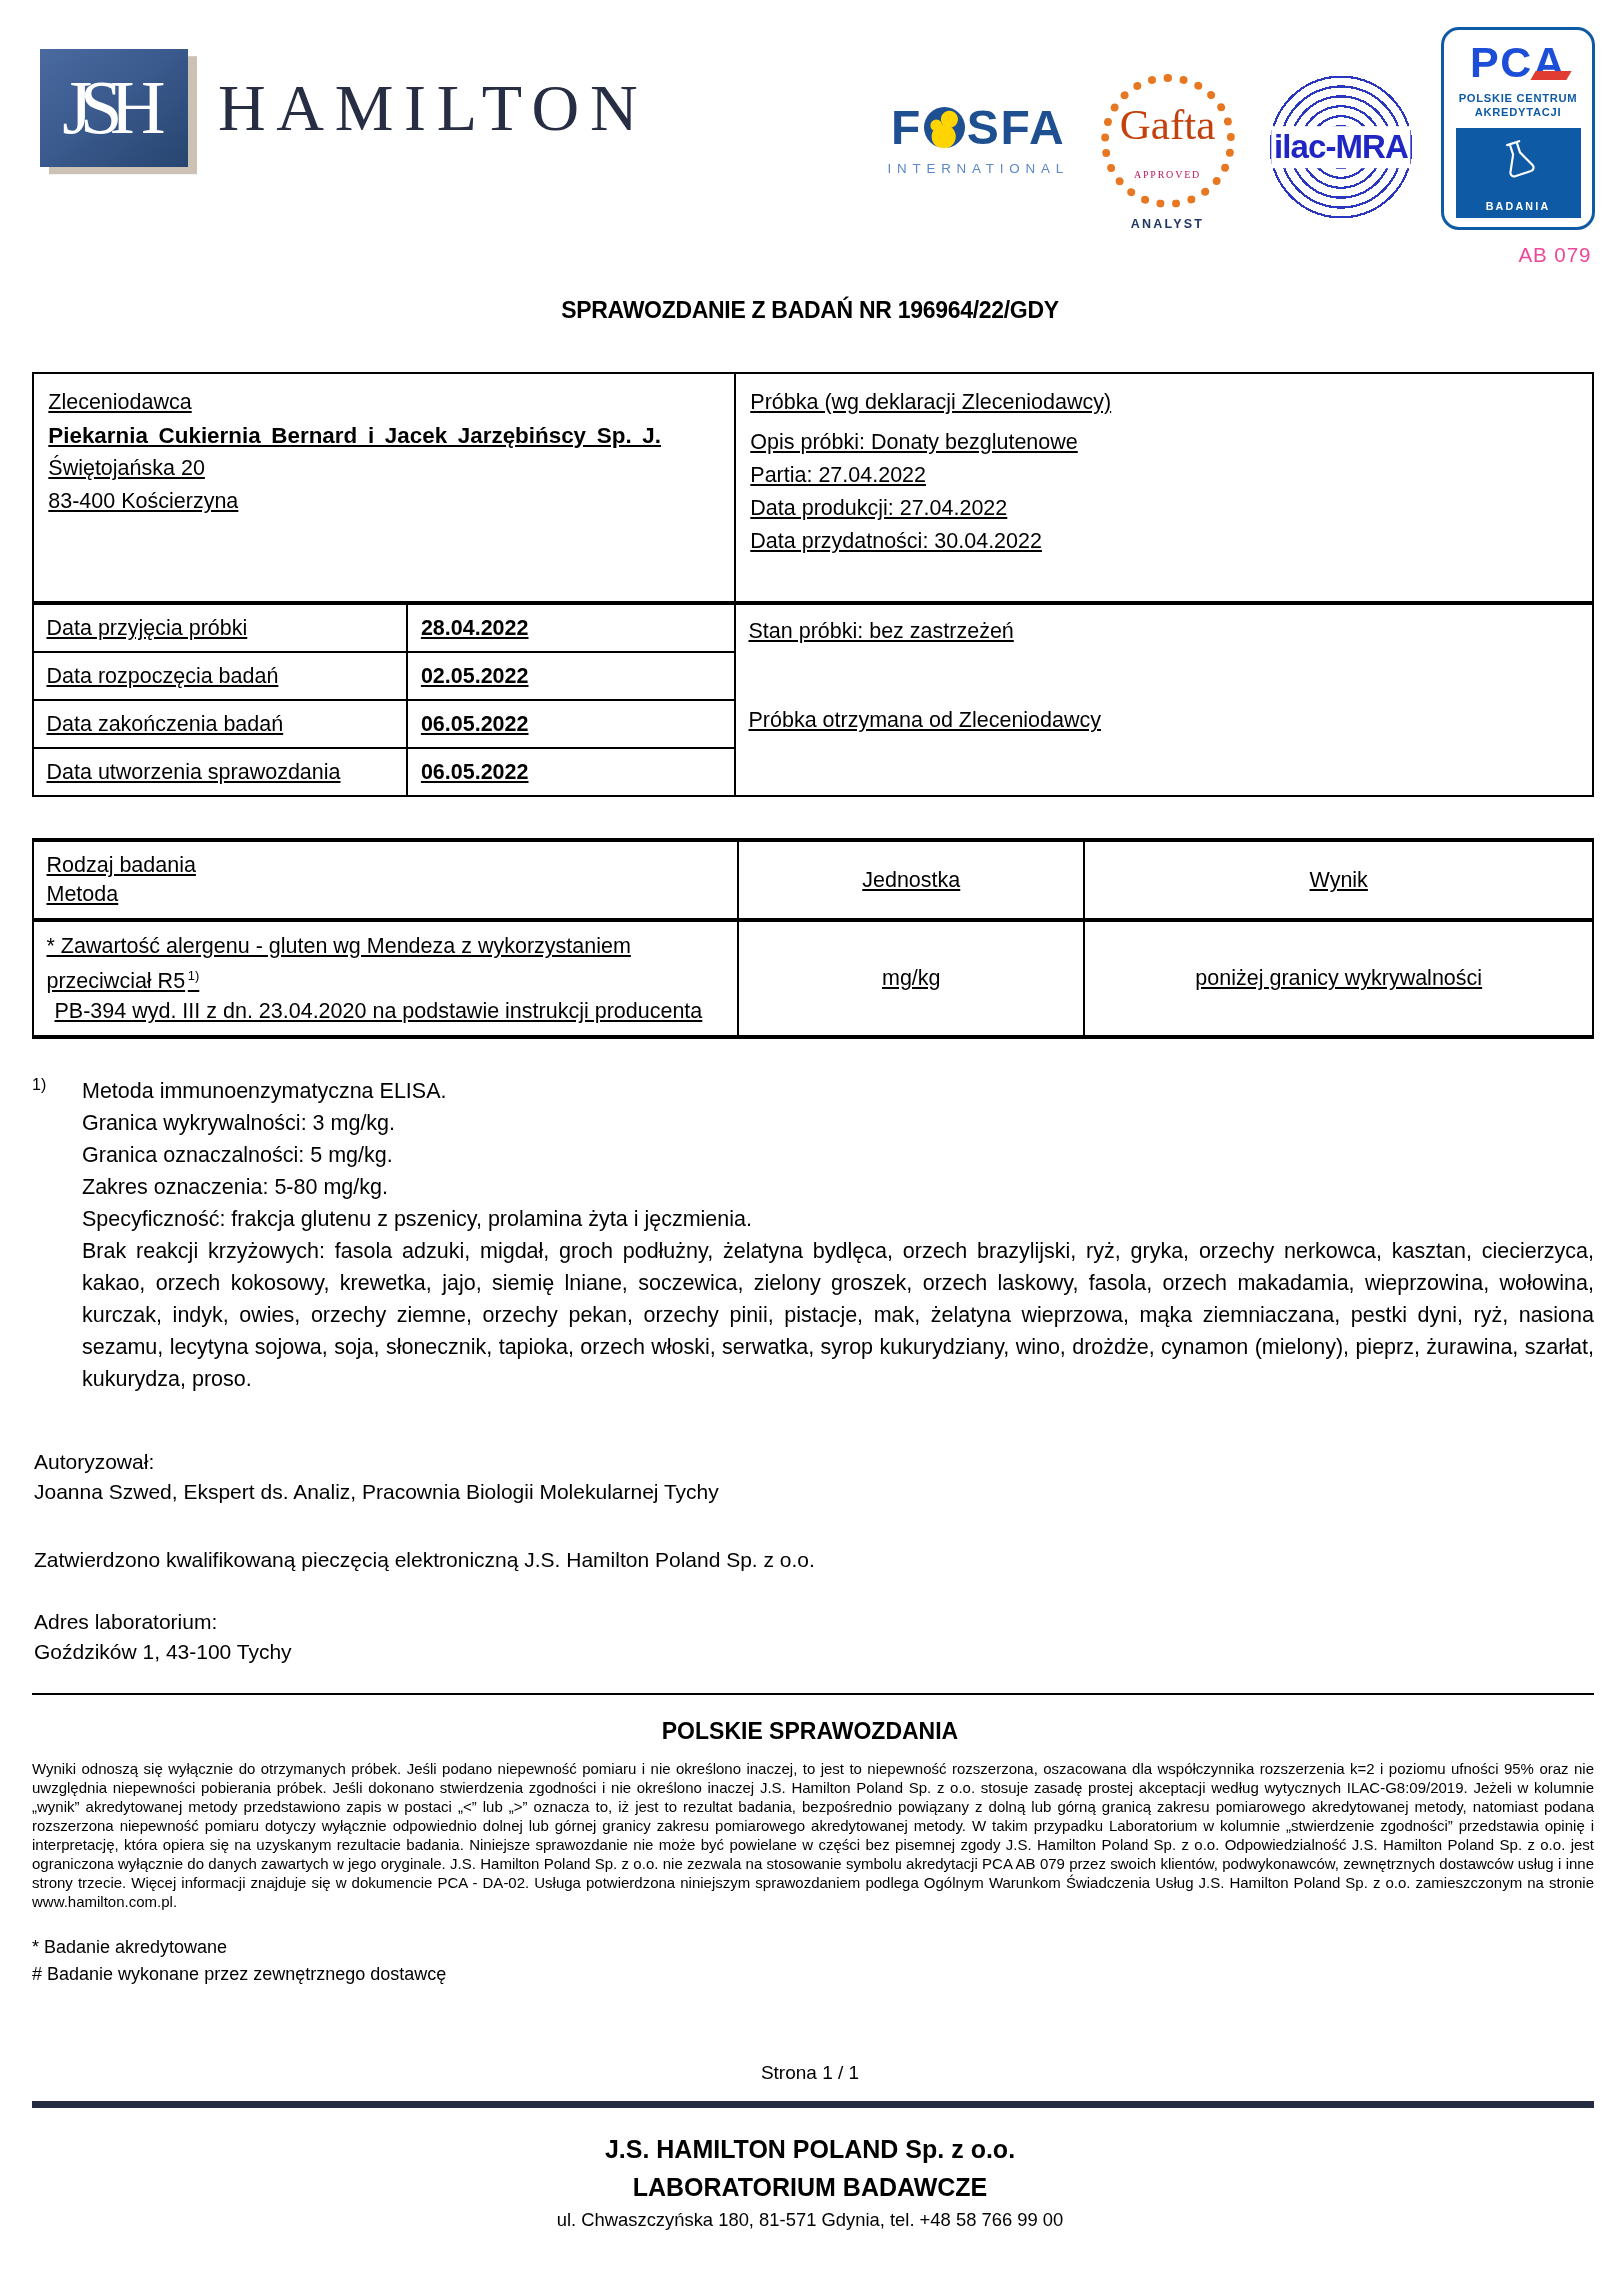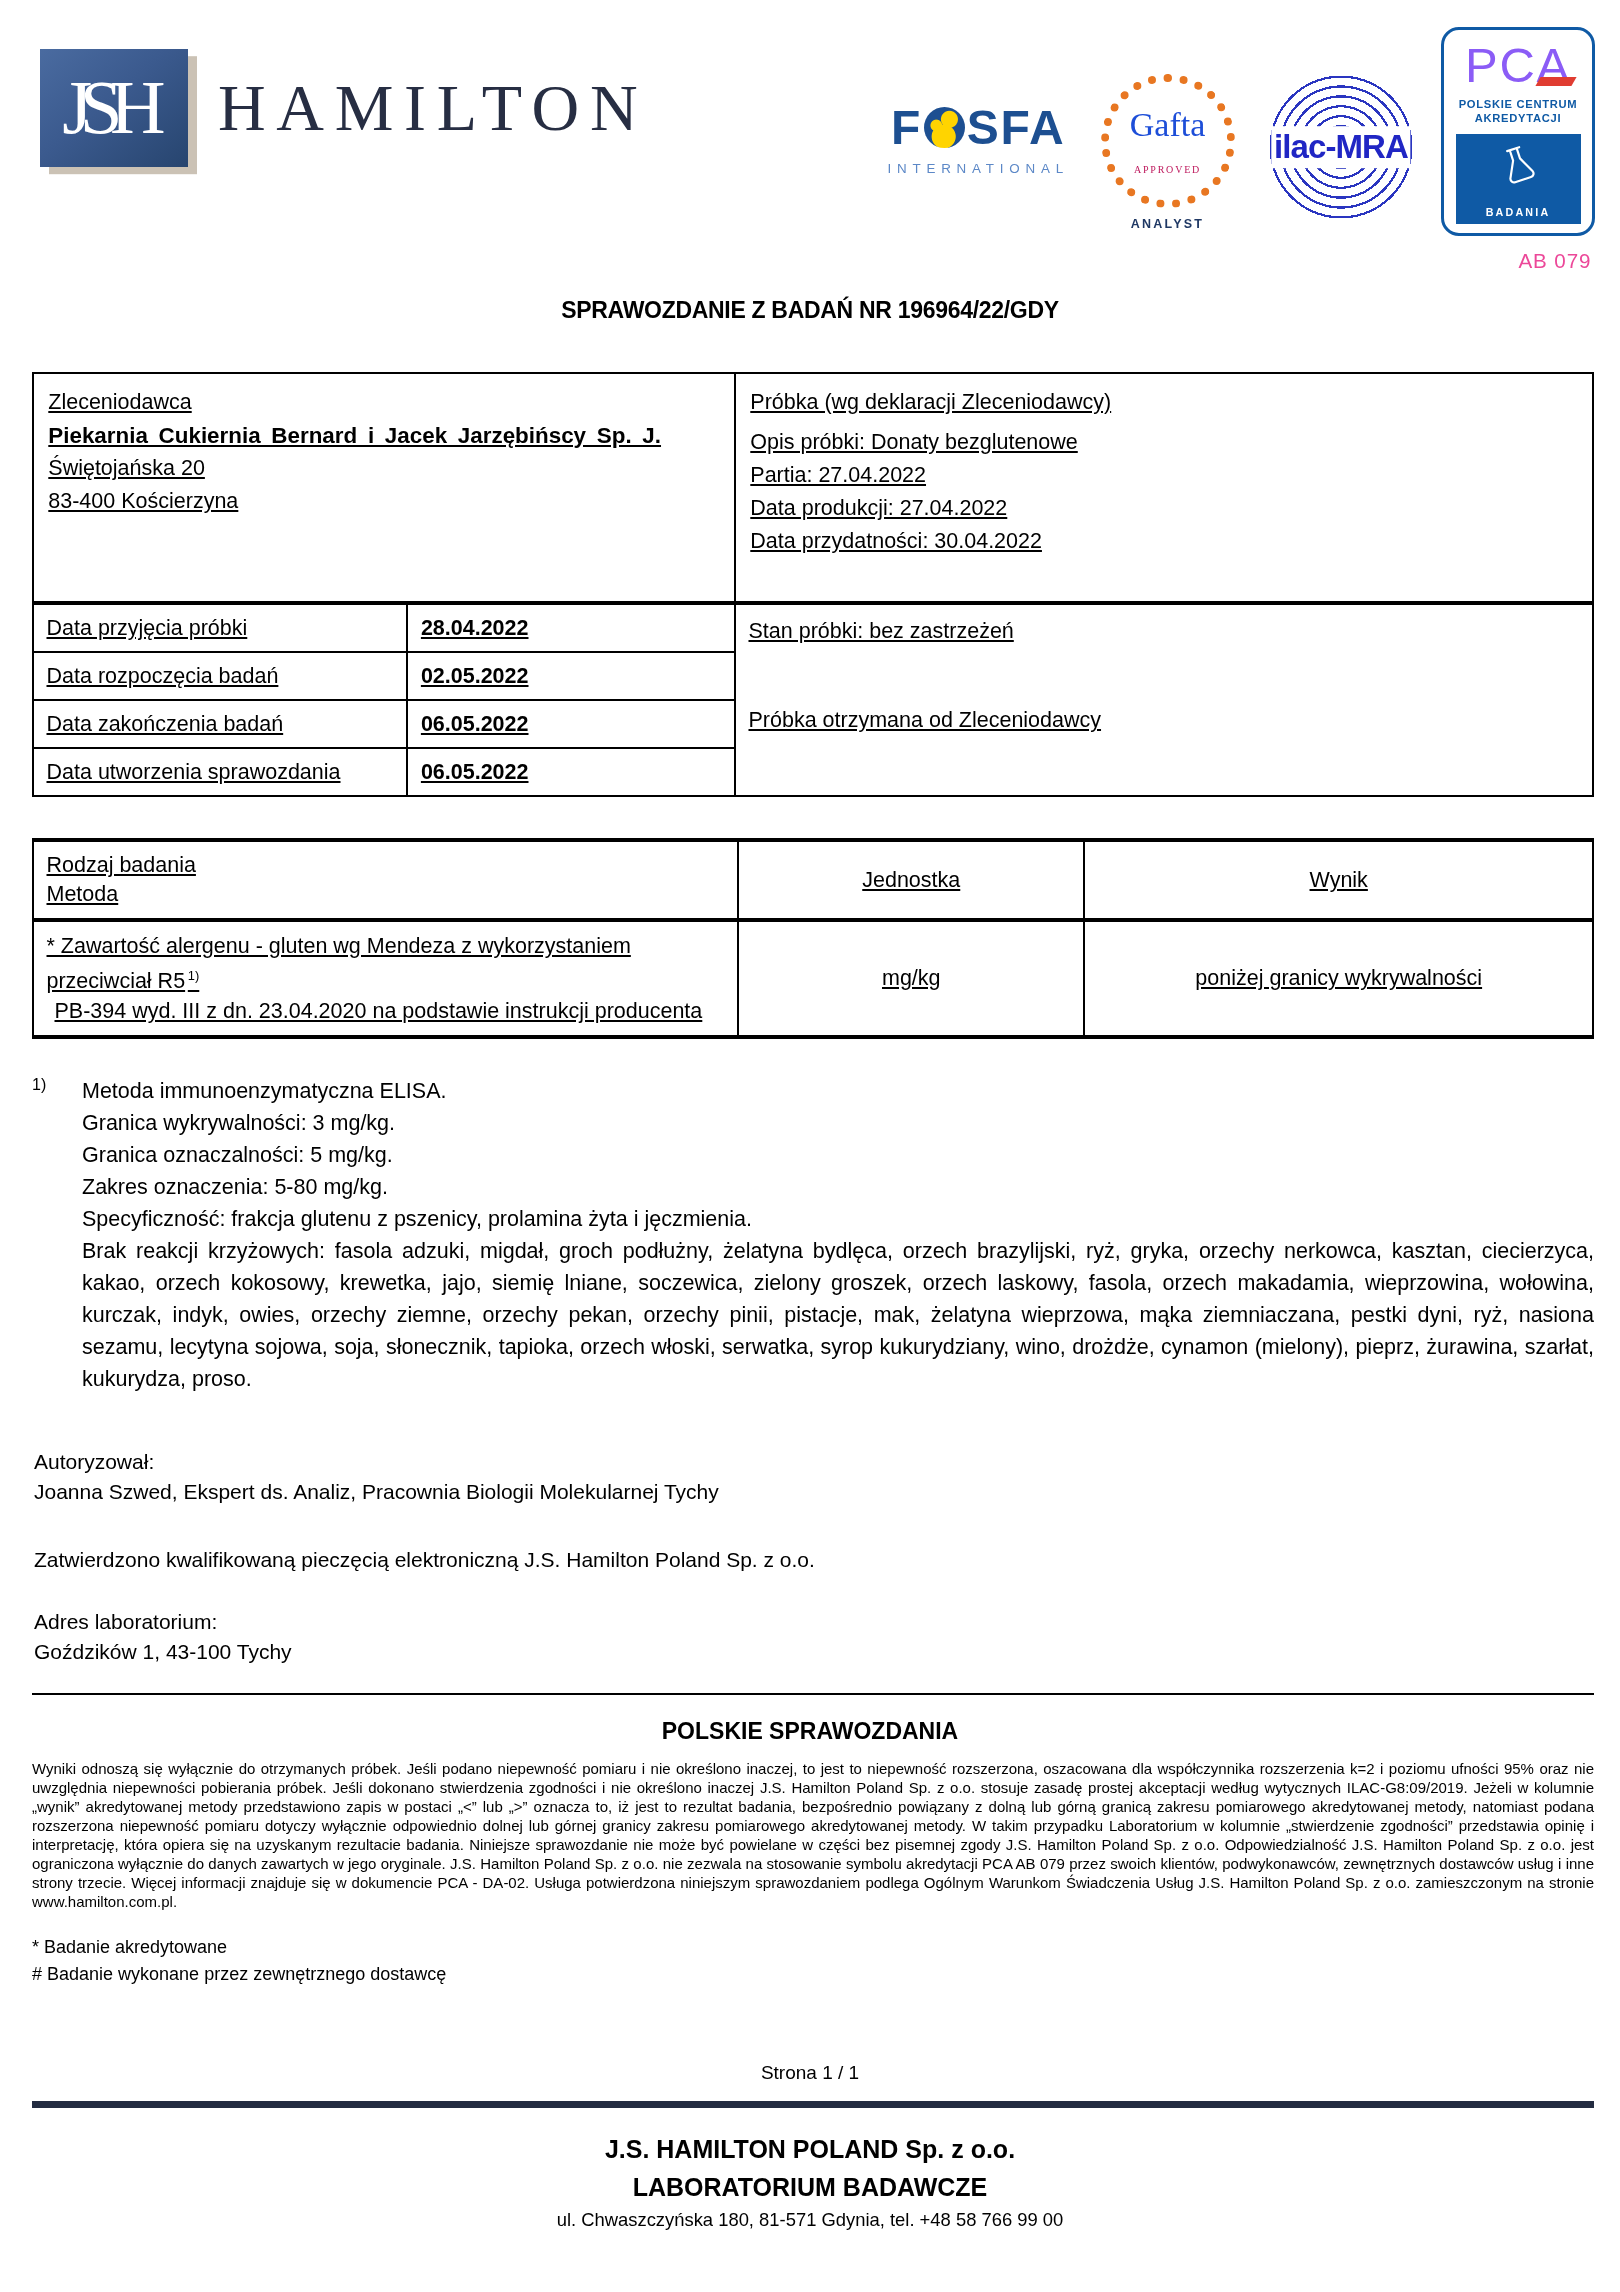--- a/index.html
+++ b/index.html
@@ -36,36 +36,36 @@
       radial-gradient(circle at 30% 45%, #ffd400 0 5.4px, transparent 6.3px);
   }
   .fosfa-sub { margin-top:6.3px; font-size:13.4px; letter-spacing:5.8px; color:#5c88c7; }
 
   .gafta { margin-top:47px; text-align:center; width:147px; }
   .gafta-circle {
     width:134px; height:134px; margin:0 auto; border-radius:50%;
     border:8px dotted #e87722; background:#fff;
     display:flex; flex-direction:column; align-items:center; justify-content:center;
   }
-  .gafta-name { font-family:"Liberation Serif", serif; font-size:34px; color:#1d4ed8; line-height:1.05; }
+  .gafta-name { font-family:"Liberation Serif", serif; font-size:43px; color:#c2410c; line-height:1.05; }
   .gafta-approved { font-family:"Liberation Serif", serif; font-size:10px; letter-spacing:1.8px; color:#be185d; margin-top:21px; }
   .gafta-analyst { margin-top:9px; font-size:12.5px; font-weight:bold; letter-spacing:2.2px; color:#1f3864; }
 
   .ilac { margin-top:45px; position:relative; width:150px; height:150px; border-radius:50%;
     background:repeating-radial-gradient(circle at 50% 50%, #2a35c0 0 2.2px, #ffffff 2.2px 9.9px);
   }
   .ilac-text {
     position:absolute; top:50%; left:50%; transform:translate(-50%,-50%);
     background:#fff; padding:1.8px 2.7px; white-space:nowrap;
     color:#2026c4; font-weight:bold; font-size:33px; letter-spacing:-0.9px;
   }
 
   .pca-col { width:154px; }
   .pca-badge { border:3.6px solid #0f5aa5; border-radius:18px; background:#fff; padding:10.7px 7.2px 9px; text-align:center; }
-  .pca-word { position:relative; display:inline-block; font-weight:normal; font-size:49px; line-height:1; color:#8b5cf6; letter-spacing:1.8px; }
+  .pca-word { position:relative; display:inline-block; font-weight:bold; font-size:43px; line-height:1; color:#1d4ed8; letter-spacing:1.8px; }
   .pca-red { position:absolute; right:-2.7px; bottom:3.6px; width:36px; height:9px; background:#e03c31; transform:skewX(-30deg); }
   .pca-sub { font-size:11.2px; font-weight:bold; color:#0f5aa5; letter-spacing:0.7px; line-height:14.3px; }
   .pca-sub.first { margin-top:7.2px; }
   .pca-box { margin:9px auto 0; width:125px; height:90px; background:#0f5aa5;
     display:flex; flex-direction:column; align-items:center; justify-content:space-between; padding:7.2px 0 6.3px; }
   .pca-badania { color:#fff; font-size:10.7px; font-weight:bold; letter-spacing:2.2px; }
   .ab-number { margin-top:12.5px; text-align:right; padding-right:3.6px; font-size:20.6px; letter-spacing:0.9px; color:#ec4899; }
 
   
   .doc-title { margin-top:27px; text-align:center; font-size:23px; font-weight:bold; letter-spacing:-0.3px; }

